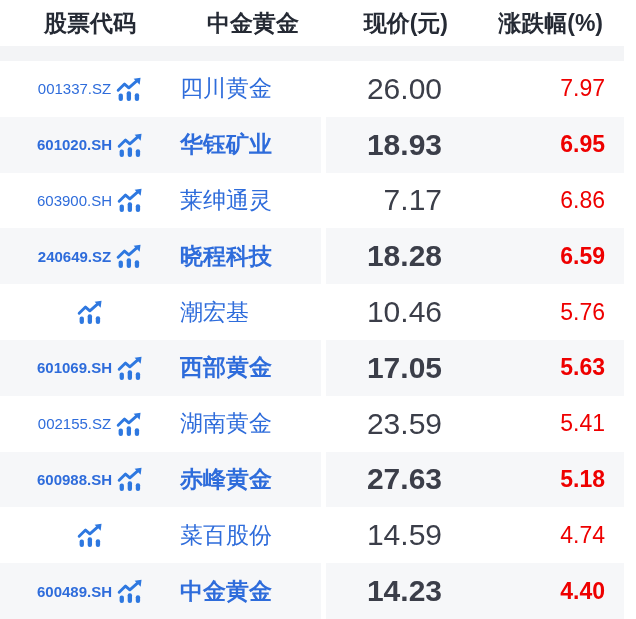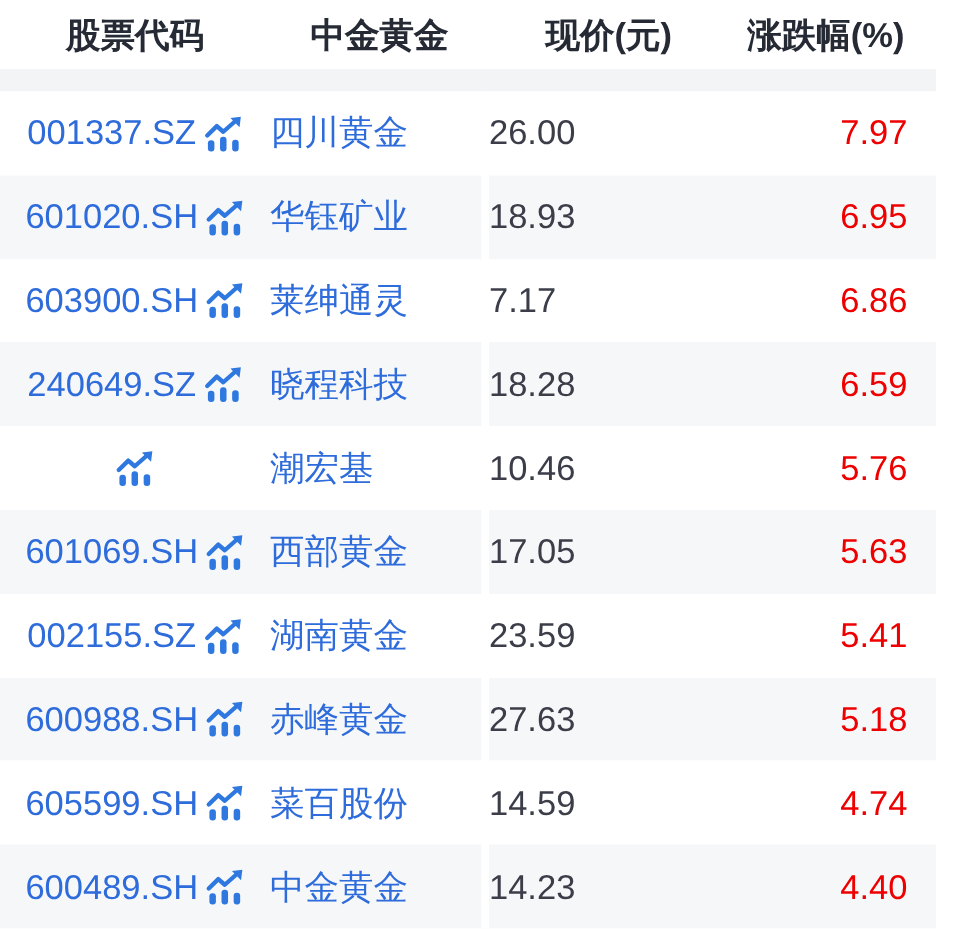--- a/index.html
+++ b/index.html
@@ -25,37 +25,37 @@
   
   .header-gap{height:15px;flex:0 0 15px;background:var(--gap-bg);}
 
   
   .tbody{position:relative;flex:1 1 auto;}
   .row{
     height:55.8px;display:grid;
     grid-template-columns:180px 146px 124px 1fr;
     align-items:center;background:#ffffff;
   }
-  .row.alt{background:var(--row-alt-bg);}
+  .row.alt{background:var(--row-alt-bg);font-weight:bold;}
   
   .tbody::after{
     content:"";position:absolute;left:321px;top:0;bottom:0;width:5px;
     background:#ffffff;z-index:2;
   }
   .cell{white-space:nowrap;}
   .code-cell{
     display:flex;align-items:center;justify-content:center;gap:5px;
     color:var(--accent-blue);cursor:pointer;
   }
-  .code{font-size:23px;color:var(--accent-blue);}
+  .code{font-size:15px;color:var(--accent-blue);}
   .icon{display:inline-flex;color:var(--icon-blue);margin-top:2px;}
   .name-cell{
     text-align:left;font-size:23px;color:var(--accent-blue);cursor:pointer;
   }
-  .price-cell{text-align:left;font-size:23px;color:var(--value-text);padding-right:8px;}
+  .price-cell{text-align:right;font-size:30px;color:var(--value-text);padding-right:8px;}
   .change-cell{text-align:right;font-size:23px;color:var(--up-red);padding-right:19px;}
 </style>
 </head>
 <body>
 
 <div class="stock-table">
 
   <div class="thead">
     <div class="th c th-code">股票代码</div>
     <div class="th c th-name">中金黄金</div>
@@ -204,21 +204,20 @@
         </svg>
       </span>
     </div>
     <div class="cell name-cell">赤峰黄金</div>
     <div class="cell price-cell">27.63</div>
     <div class="cell change-cell">5.18</div>
   </div>
 
   <div class="row">
     <div class="cell code-cell">
-      <span class="code">605599.SH</span>
       <span class="icon">
         <svg width="26" height="26" viewBox="0 0 18 18" aria-hidden="true">
           <path d="M1.5 9.2 L5.9 4.9 L8.9 7.5 L14 3" fill="none" stroke="currentColor" stroke-width="2" stroke-linecap="round" stroke-linejoin="round"></path>
           <polygon points="17,0.6 12.2,1.2 16.4,5.4" fill="currentColor"></polygon>
           <rect x="1.8" y="11.4" width="3" height="5.2" rx="1.4" fill="currentColor"></rect>
           <rect x="7.4" y="9.8" width="3" height="6.8" rx="1.4" fill="currentColor"></rect>
           <rect x="13" y="11.2" width="3" height="5.4" rx="1.4" fill="currentColor"></rect>
         </svg>
       </span>
     </div>

